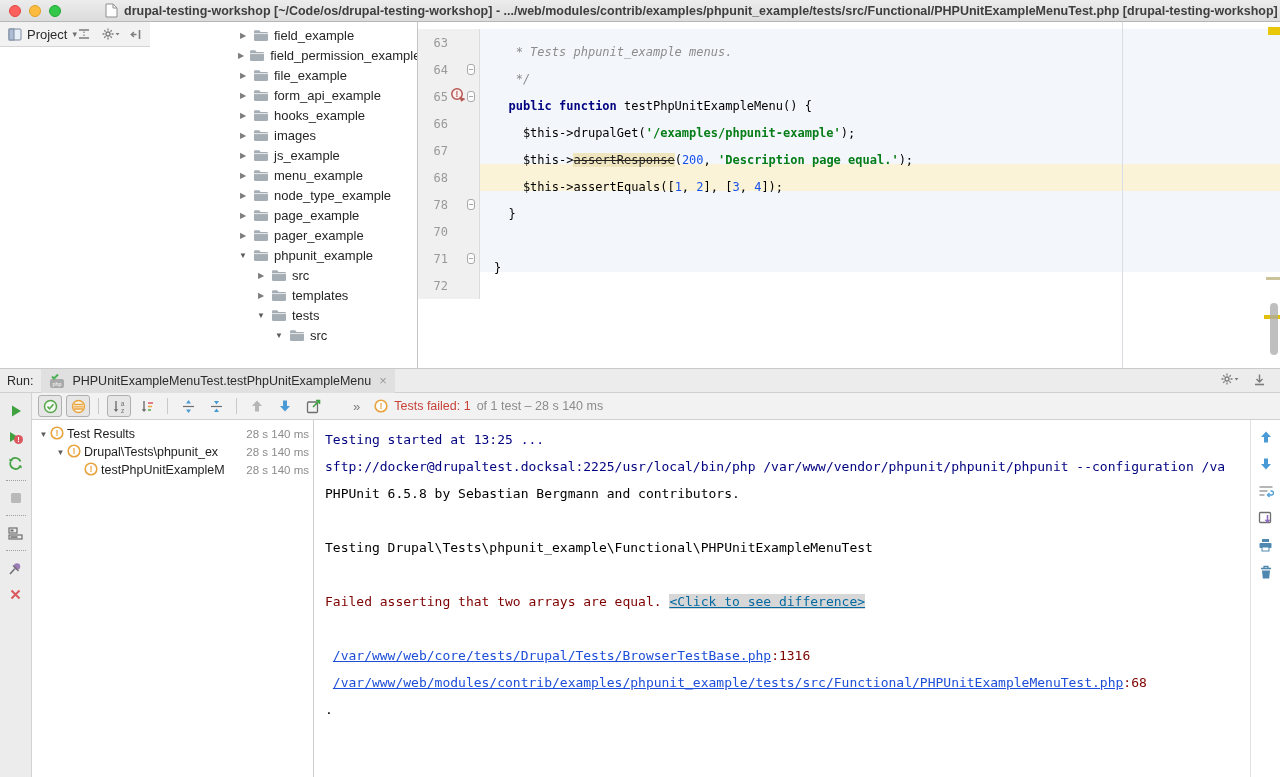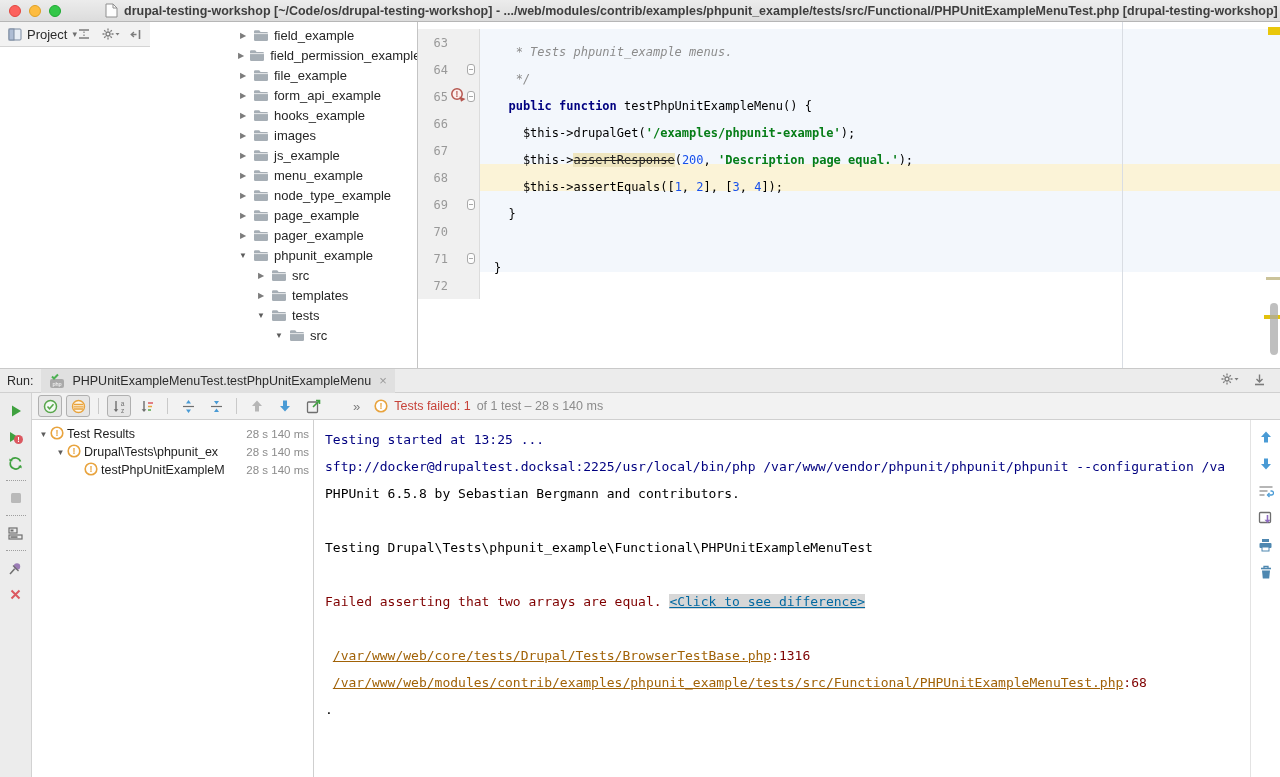--- a/index.html
+++ b/index.html
@@ -92,21 +92,21 @@
   .tlabel { flex:1; white-space:nowrap; overflow:hidden; }
   .ttime { flex:0 0 70px; text-align:right; color:#8c8c8c; font-size:11.5px; padding-right:4px; white-space:nowrap; }
   .vsplitter { width:1px; background:#cfcfcf; flex:0 0 1px; }
 
   .console { flex:1; position:relative; background:#fff; overflow:hidden; }
   .console-text { position:absolute; top:6px; left:11px; right:34px; font-family:"DejaVu Sans Mono", monospace; font-size:13px; }
   .cline { height:27px; line-height:27px; white-space:pre; overflow:hidden; }
   .cseg.sys { color:#000080; }
   .cseg.plain { color:#000; }
   .cseg.err { color:#7f0000; }
-  .cseg.link { color:#a16207; text-decoration:underline; cursor:pointer; }
+  .cseg.link { color:#1d4ed8; text-decoration:underline; cursor:pointer; }
   .cseg.linkhl { color:#0369a1; text-decoration:underline; background:#d7d7d7; cursor:pointer; }
   .console-strip { position:absolute; top:0; bottom:0; right:0; width:30px; border-left:1px solid #e3e3e3;
                    display:flex; flex-direction:column; align-items:center; padding-top:8px; gap:9px; background:#fff; }
   .cs-btn { width:20px; height:18px; display:flex; align-items:center; justify-content:center; }
 </style>
 </head>
 <body>
 
 <div class="window">
 
@@ -372,21 +372,21 @@
           <div class="eline y">
             <span class="row-bg"></span>
             <span class="egutter">
               <span class="lnum">68</span>
             </span>
             <span class="ecode"><span class="seg pl">    $this-&gt;assertEquals([</span><span class="seg num">1</span><span class="seg pl">, </span><span class="seg num">2</span><span class="seg pl">], [</span><span class="seg num">3</span><span class="seg pl">, </span><span class="seg num">4</span><span class="seg pl">]);</span></span>
           </div>
           <div class="eline b">
             <span class="row-bg"></span>
             <span class="egutter">
-              <span class="lnum">69</span>
+              <span class="lnum">78</span>
               <span class="efold"></span>
             </span>
             <span class="ecode"><span class="seg pl">  }</span></span>
           </div>
           <div class="eline b">
             <span class="row-bg"></span>
             <span class="egutter">
               <span class="lnum">70</span>
             </span>
             <span class="ecode"></span>

